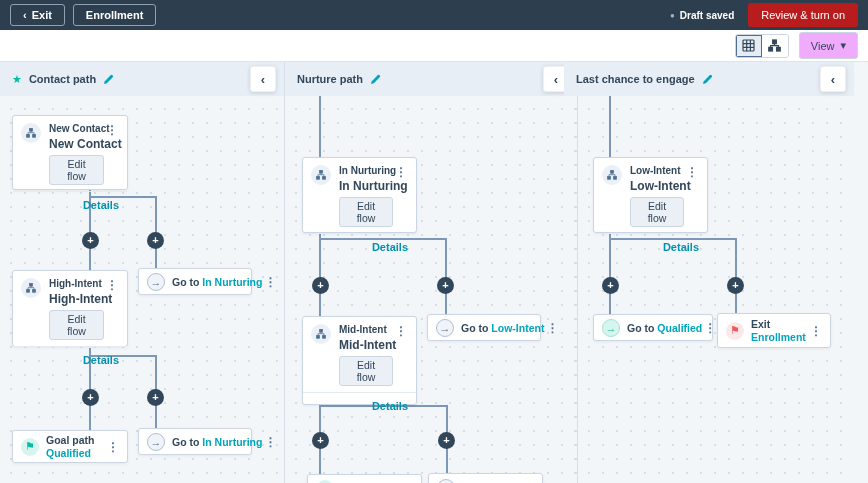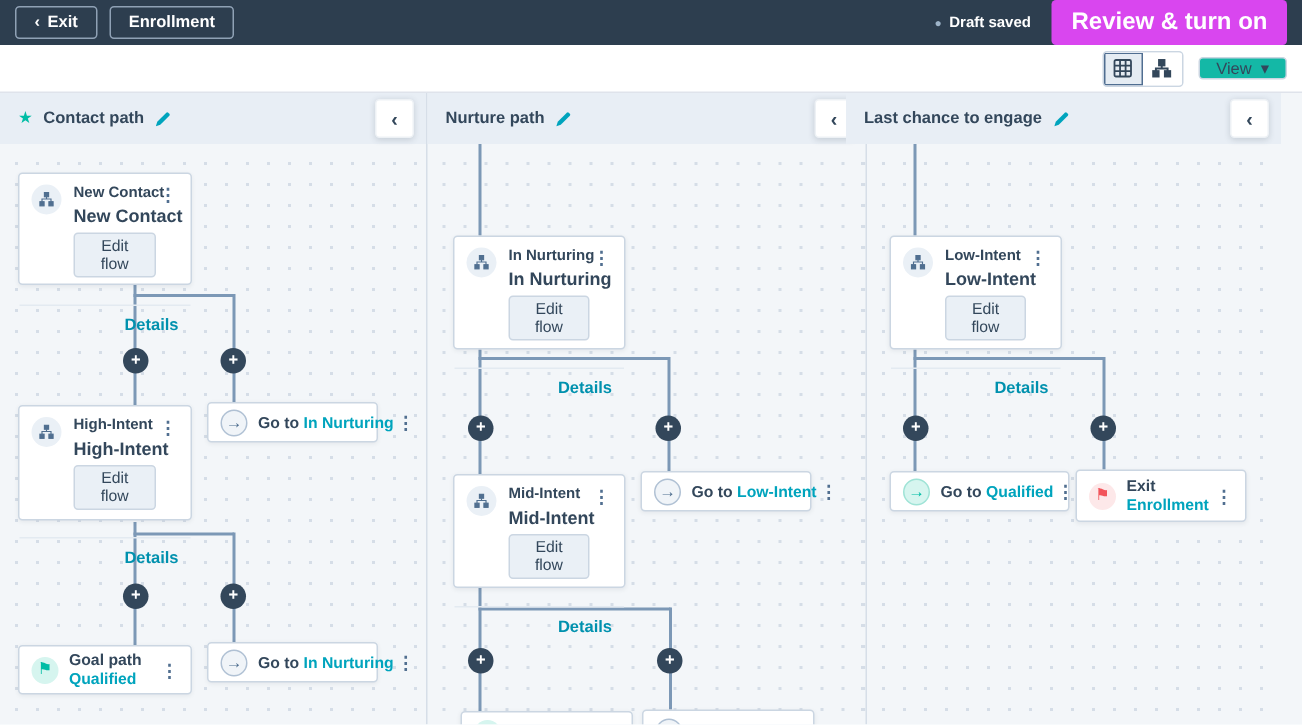--- a/index.html
+++ b/index.html
@@ -12,32 +12,32 @@
             background:transparent; border:1px solid #8fa1b5; border-radius:3px;
             color:#fff; font-size:11px; font-weight:bold; cursor:pointer; }
   .tb-btn + .tb-btn { margin-left:8px; }
   .tb-title { position:absolute; left:0; right:0; text-align:center; pointer-events:none; }
   .tb-title-inner { pointer-events:auto; display:inline-flex; align-items:center; gap:8px;
                     color:#fff; font-size:15px; font-weight:bold; }
   .tb-right { margin-left:auto; display:flex; align-items:center; gap:14px; }
   .draft { display:inline-flex; align-items:center; gap:5px; color:#fff; font-size:10px; }
   .draft .dot { color:#9db3c8; font-size:8px; }
   .draft .lbl { font-weight:bold; cursor:pointer; }
-  .cta { background:#d946ef; border:none; border-radius:3px; color:#fff;
-         font-size:16px; font-weight:bold; padding:6px 13px; cursor:pointer; }
+  .cta { background:#b91c1c; border:none; border-radius:3px; color:#fff;
+         font-size:11px; font-weight:normal; padding:6px 13px; cursor:pointer; }
 
   
   .toolbar { height:32px; background:#fff; border-bottom:1px solid #dfe3eb;
              display:flex; align-items:center; justify-content:flex-end; gap:10px; padding:0 10px; }
   .seg { display:flex; border:1px solid #cbd6e2; border-radius:3px; overflow:hidden; }
   .seg-btn { width:26px; height:22px; display:flex; align-items:center; justify-content:center;
              background:#fff; border:none; cursor:pointer; }
   .seg-btn.sel { background:#e5ecf3; box-shadow:inset 0 0 0 1px #506e91; }
-  .view-btn { display:inline-flex; align-items:center; gap:6px; height:15px; padding:0 11px;
-              background:#14b8a6; border:1px solid #cbd6e2; border-radius:3px;
+  .view-btn { display:inline-flex; align-items:center; gap:6px; height:27px; padding:0 11px;
+              background:#f0abfc; border:1px solid #cbd6e2; border-radius:3px;
               color:#33475b; font-size:11px; cursor:pointer; }
 
   
   .canvas { position:relative; height:421px; background:#f3f6f9; overflow:hidden; }
   .col { position:absolute; top:0; bottom:0; border-right:1px solid #d6dee8; }
   .col-1 { left:0;   width:285px; }
   .col-2 { left:285px; width:293px; }
   .col-3 { left:564px; width:290px; border-right:none; }
   .col-head { height:34px; background:#e8eef5; display:flex; align-items:center; gap:7px; padding:0 8px 0 12px; }
   .col-title { font-size:11px; font-weight:bold; color:#33475b; }
@@ -63,21 +63,21 @@
   .fc-top { display:flex; align-items:flex-start; padding:7px 7px 0 8px; }
   .icon-bubble { flex:0 0 auto; width:20px; height:20px; border-radius:50%; background:#eaf0f6;
                  display:flex; align-items:center; justify-content:center; }
   .fc-body { margin-left:8px; min-width:0; }
   .fc-label { font-size:10px; font-weight:bold; color:#33475b; line-height:12px; white-space:nowrap; }
   .fc-title { font-size:12px; font-weight:bold; color:#33475b; margin-top:2px; white-space:nowrap; }
   .edit-btn { margin-top:4px; background:#eaf0f6; border:1px solid #cbd6e2; border-radius:3px;
               font-size:10.5px; color:#33475b; padding:2px 10px; cursor:pointer; }
   .kebab { margin-left:auto; color:#516f90; font-size:12px; font-weight:bold; cursor:pointer;
            padding:0 2px; line-height:14px; }
-  .fc-footer { border-top:1px solid #e3eaf1; text-align:right; padding:3px 8px; margin-top:18px; }
+  .fc-footer { border-top:1px solid #e3eaf1; text-align:right; padding:3px 8px; margin-top:6px; }
   .details { font-size:11px; font-weight:bold; color:#0091ae; cursor:pointer; text-decoration:none; }
 
   .action-card { position:absolute; background:#fff; border:1px solid #cbd6e2; border-radius:3px;
                  box-shadow:0 1px 3px rgba(45,62,80,.08); display:flex; align-items:center;
                  padding:0 6px 0 8px; z-index:2; cursor:pointer; }
   .action-icon { flex:0 0 auto; width:18px; height:18px; border-radius:50%; background:#f0f4f8;
                  border:1px solid #b0c1d4; color:#506f90; font-size:11px; line-height:16px;
                  text-align:center; }
   .action-icon.green { background:#d6f5ef; border-color:#9fe3d6; color:#00bda5; }
   .flag-icon { flex:0 0 auto; width:18px; height:18px; border-radius:50%; text-align:center;
@@ -290,21 +290,21 @@
         <div class="fc-body">
           <div class="fc-label">In Nurturing</div>
           <div class="fc-title">In Nurturing</div>
           <button class="edit-btn">Edit flow</button>
         </div>
         <span class="kebab">⋮</span>
       </div>
       <div class="fc-footer"><a class="details">Details</a></div>
     </div>
 
-    <div class="flow-card" style="left:302px;top:254px;width:115px;height:76px">
+    <div class="flow-card" style="left:302px;top:254px;width:115px;height:89px">
       <div class="fc-top">
         <span class="icon-bubble">
           <svg width="10" height="10" viewBox="0 0 13 13">
               <g fill="#506f90" stroke="#506f90" stroke-width="1">
                 <rect x="4.7" y="0.5" width="3.6" height="3.6"></rect>
                 <rect x="0.8" y="8.4" width="3.6" height="3.6"></rect>
                 <rect x="8.6" y="8.4" width="3.6" height="3.6"></rect>
                 <path fill="none" d="M6.5 4.1v2M2.6 8.4V6.1h7.8v2.3"></path>
               </g>
             </svg>

